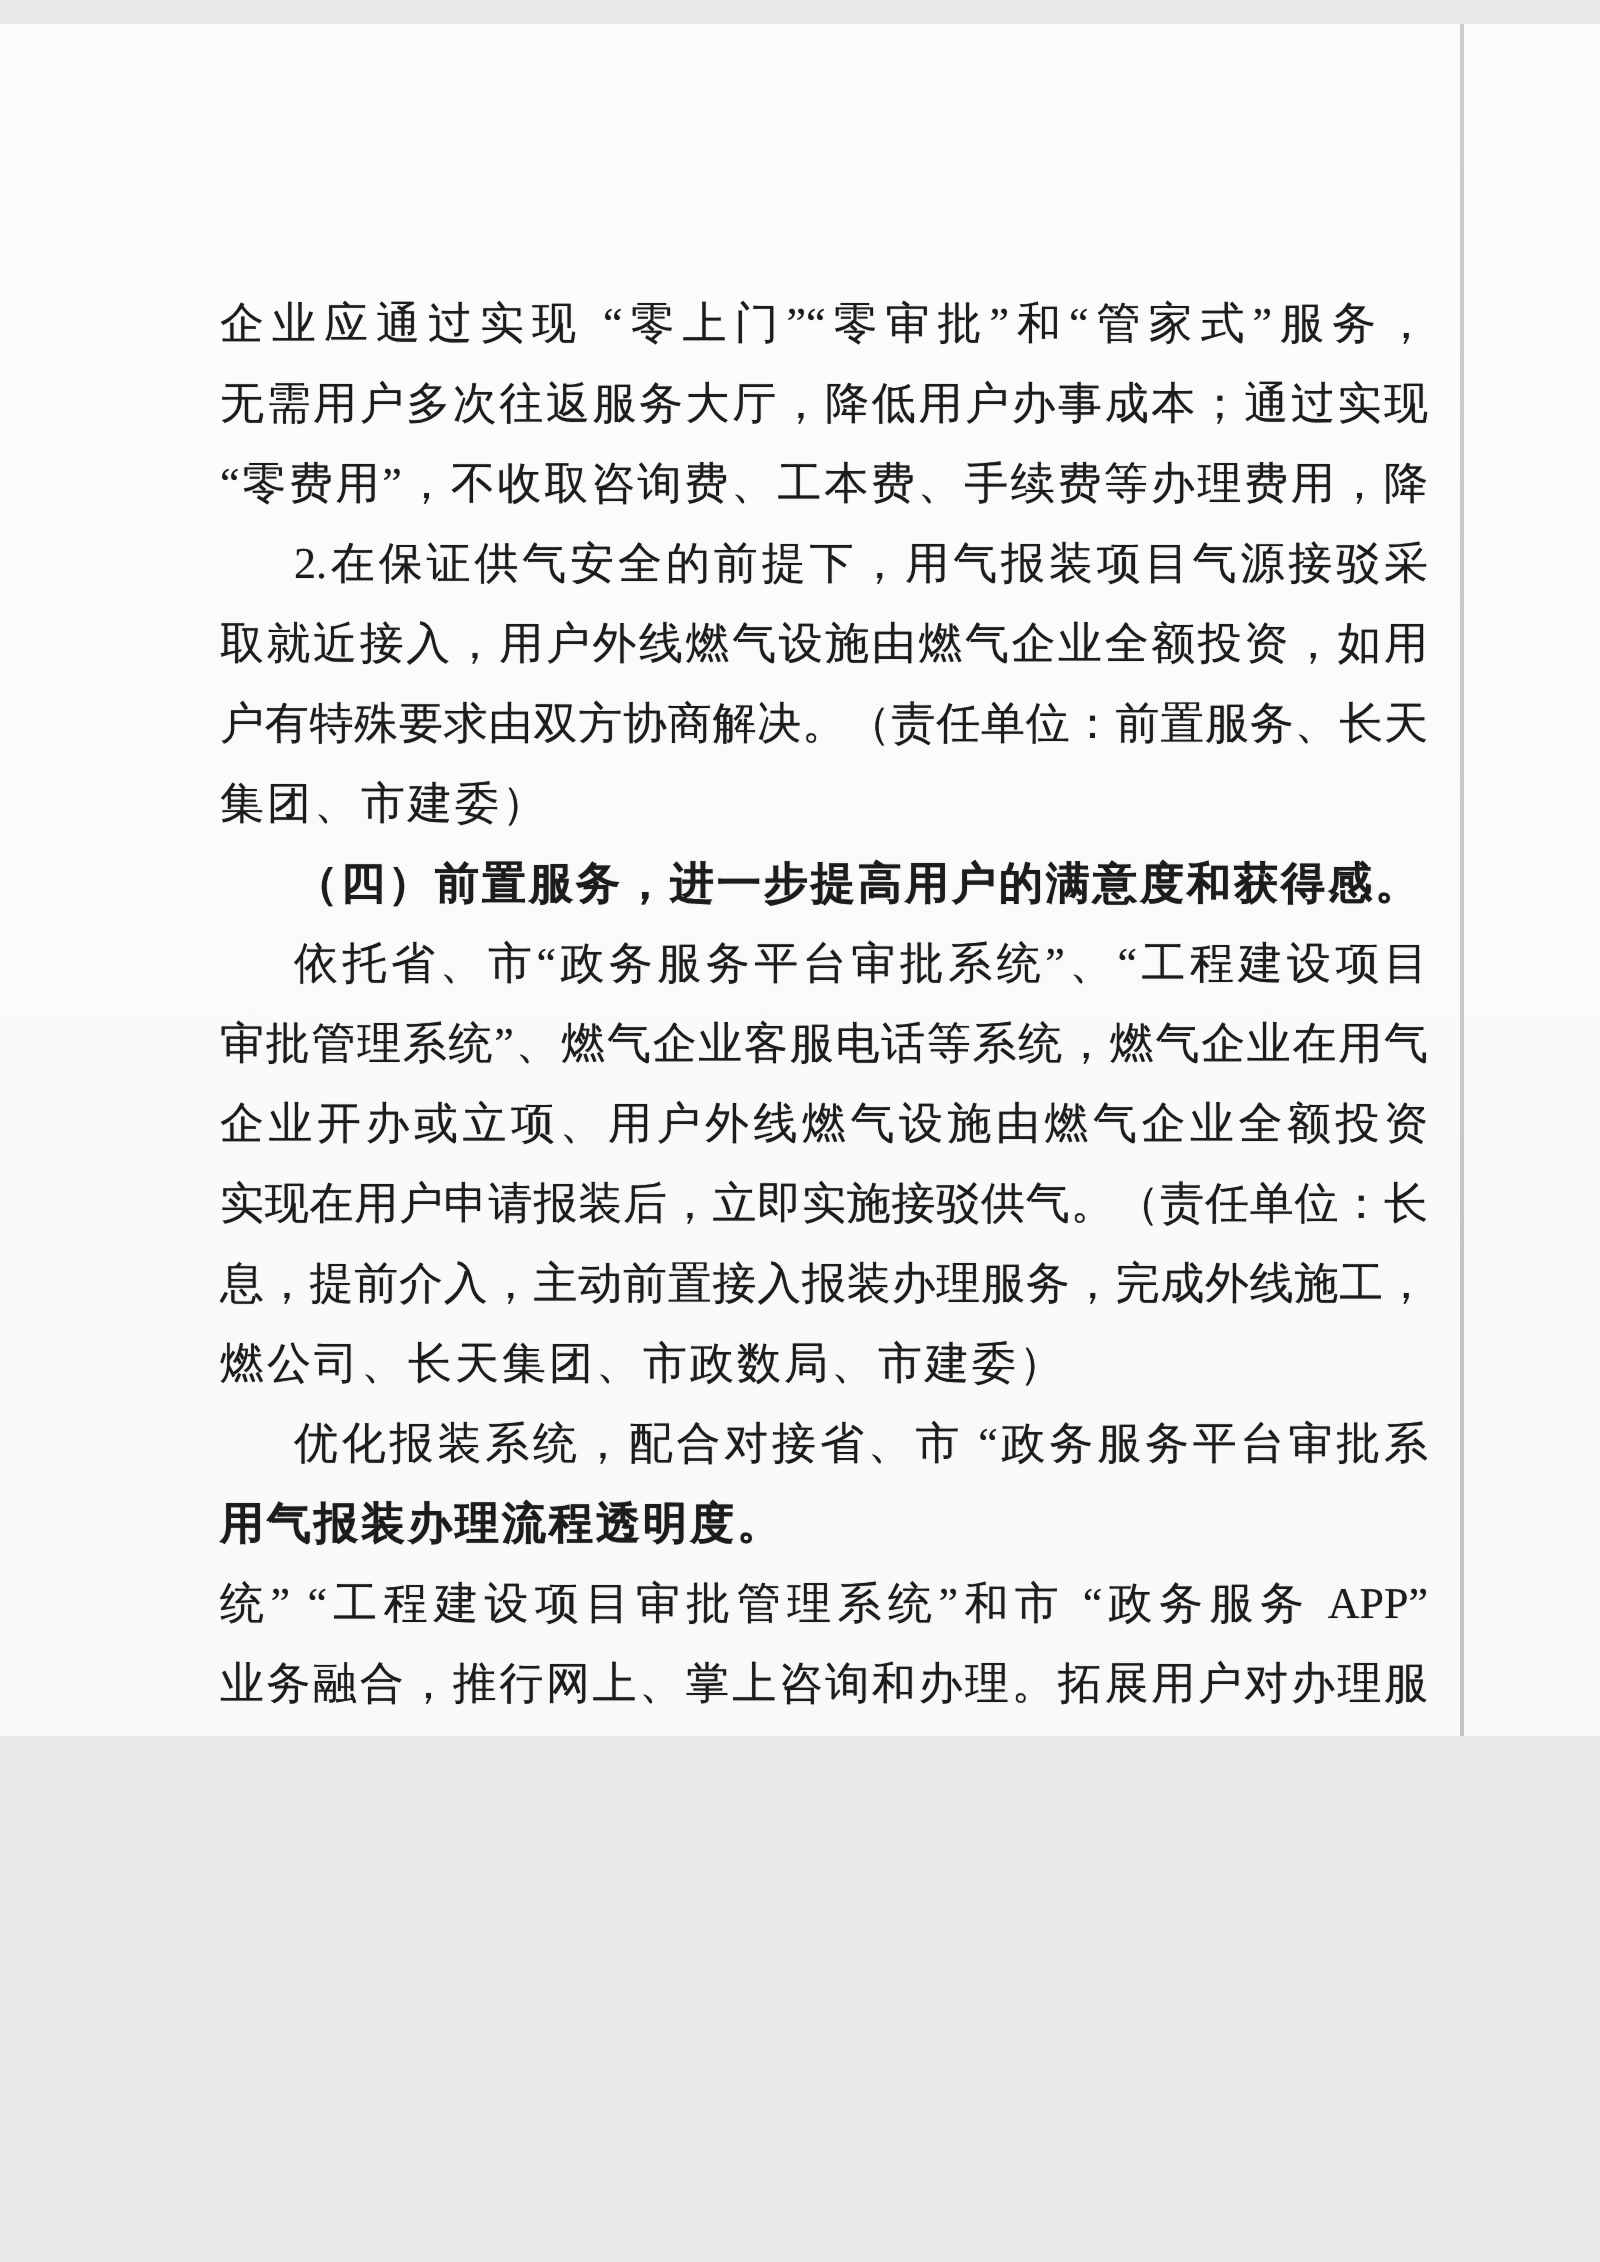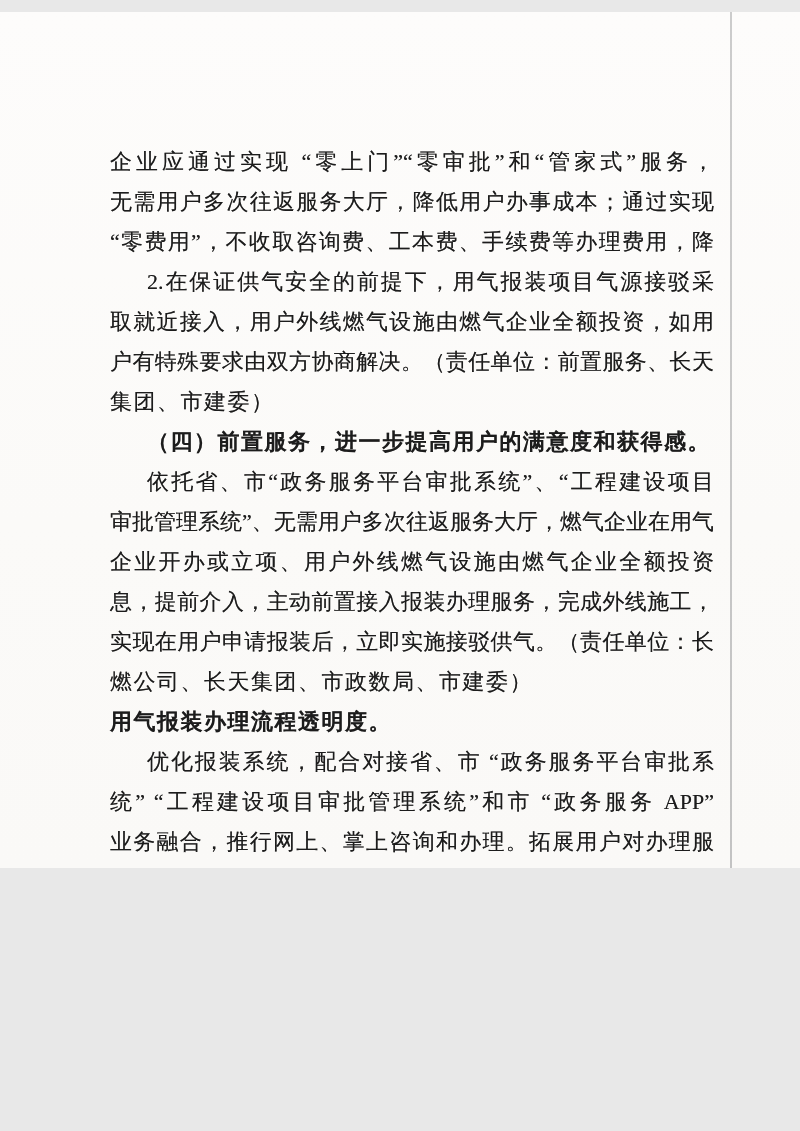--- a/index.html
+++ b/index.html
@@ -84,26 +84,26 @@
   <main class="text-block">
     <p class="line justify">企业应通过实现 “零上门”“零审批”和“管家式”服务，</p>
     <p class="line justify">无需用户多次往返服务大厅，降低用户办事成本；通过实现</p>
     <p class="line justify">“零费用”，不收取咨询费、工本费、手续费等办理费用，降</p>
     <p class="line justify indent">2.在保证供气安全的前提下，用气报装项目气源接驳采</p>
     <p class="line justify">取就近接入，用户外线燃气设施由燃气企业全额投资，如用</p>
     <p class="line justify">户有特殊要求由双方协商解决。（责任单位：前置服务、长天</p>
     <p class="line">集团、市建委）</p>
     <p class="line indent bold">（四）前置服务，进一步提高用户的满意度和获得感。</p>
     <p class="line justify indent">依托省、市“政务服务平台审批系统”、“工程建设项目</p>
-    <p class="line justify">审批管理系统”、无需用户多次往返服务大厅，燃气企业在用气</p>
+    <p class="line justify">审批管理系统”、燃气企业客服电话等系统，燃气企业在用气</p>
     <p class="line justify">企业开办或立项、用户外线燃气设施由燃气企业全额投资</p>
+    <p class="line justify">实现在用户申请报装后，立即实施接驳供气。（责任单位：长</p>
     <p class="line justify">息，提前介入，主动前置接入报装办理服务，完成外线施工，</p>
-    <p class="line justify">实现在用户申请报装后，立即实施接驳供气。（责任单位：长</p>
     <p class="line">燃公司、长天集团、市政数局、市建委）</p>
+    <p class="line justify indent">优化报装系统，配合对接省、市 “政务服务平台审批系</p>
     <p class="line bold">用气报装办理流程透明度。</p>
-    <p class="line justify indent">优化报装系统，配合对接省、市 “政务服务平台审批系</p>
     <p class="line justify">统” “工程建设项目审批管理系统”和市 “政务服务 APP”</p>
     <p class="line justify">业务融合，推行网上、掌上咨询和办理。拓展用户对办理服</p>
   </main>
 
   <div class="page-number">— 5 —</div>
 
 </div>
 
 </body></html>

